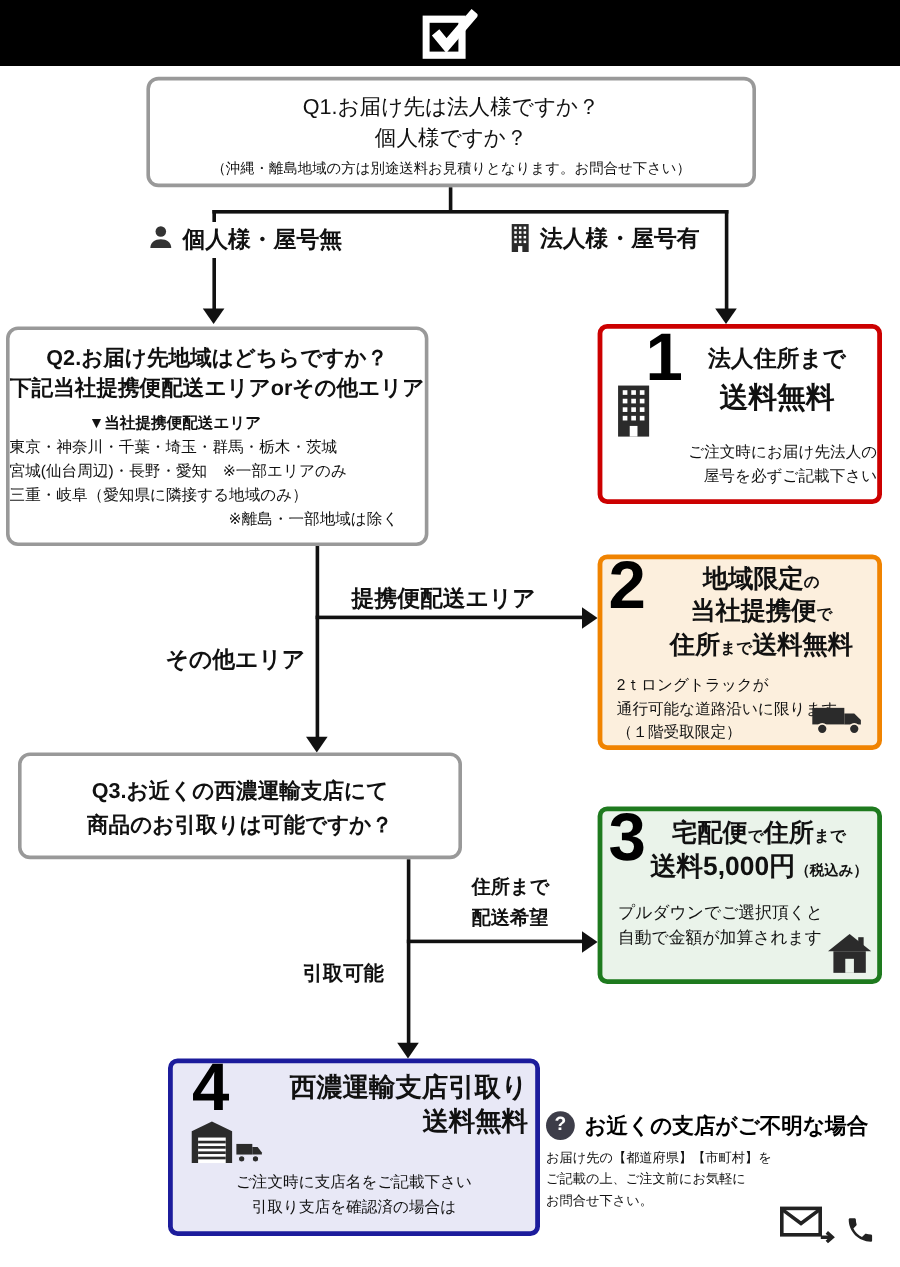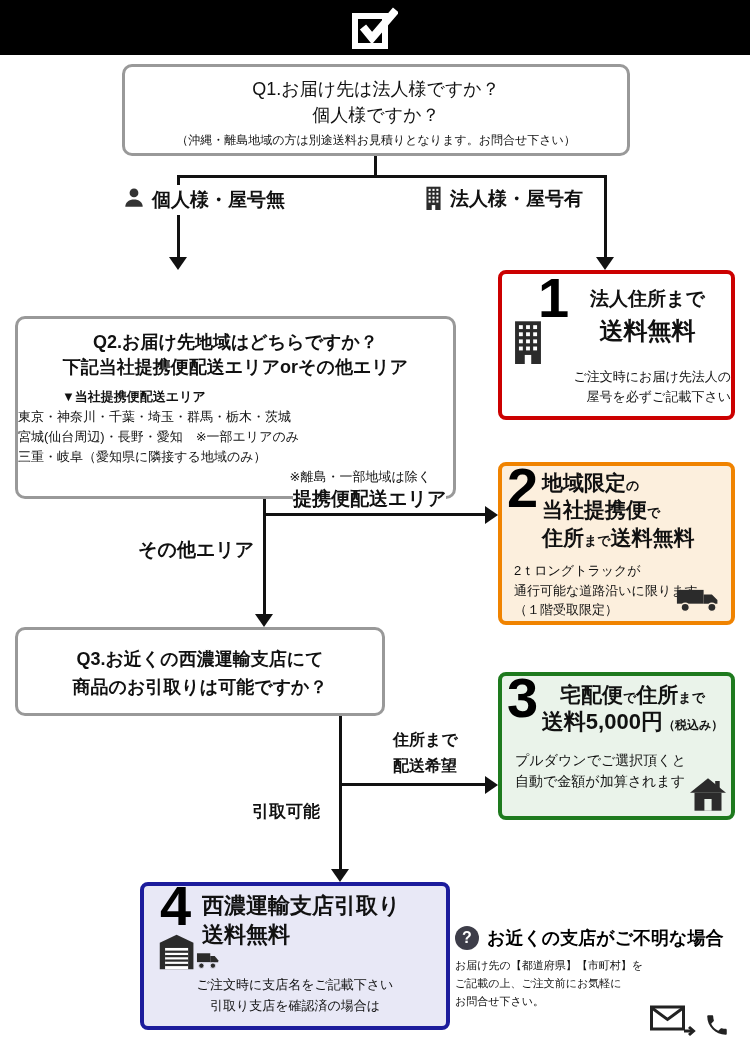--- a/index.html
+++ b/index.html
@@ -19,23 +19,23 @@
   .arr-r { position:absolute; width:0; height:0;
            border-top:9px solid transparent; border-bottom:9px solid transparent;
            border-left:13px solid #111; }
 
   
   .qbox { position:absolute; background:#fff; border:3px solid #999; border-radius:10px; z-index:2; }
   .q1 { left:122px; top:64px; width:508px; height:92px; padding-top:9px; text-align:center; }
   .q1 .big { font-size:18px; font-weight:normal; line-height:1.45; }
   .q1 .note { font-size:12px; margin-top:4px; }
 
-  .q2 { left:15px; top:272px; width:441px; height:183px; padding-top:11px;margin-top:44px; }
+  .q2 { left:5px; top:272px; width:352px; height:183px; padding-top:11px; }
   .q2 .big { font-size:18px; font-weight:bold; text-align:center; line-height:1.4; }
-  .q2 .area-title { font-size:13px; font-weight:bold; padding-left:44px; margin-top:7px; line-height:1.5; }
+  .q2 .area-title { font-size:13px; font-weight:bold; padding-left:66px; margin-top:7px; line-height:1.5; }
   .q2 .area { font-size:13px; line-height:1.55; }
   .q2 .note { font-size:13px; text-align:right; padding-right:22px; margin-top:1px; }
 
   .q3 { left:15px; top:627px; width:370px; height:89px; padding-top:16px; text-align:center; }
   .q3 .big { font-size:18px; font-weight:bold; line-height:1.55; }
 
   
   .blabel { position:absolute; display:flex; align-items:flex-start; gap:7px;
             background:#fff; padding:2px 5px; z-index:3; white-space:nowrap; }
   .blabel span { font-size:19px; font-weight:bold; }
@@ -55,33 +55,33 @@
   .r1 { left:498px; top:270px; width:237px; height:150px; background:#fff; border:4px solid #cc0000; }
   .r1 .num { left:36px; top:-4px; }
   .r1 .titles { position:absolute; left:68px; right:6px; top:12px; text-align:center; }
   .r1 .t1 { font-size:19px; font-weight:bold; }
   .r1 .t2 { font-size:24px; font-weight:bold; margin-top:3px; }
   .r1 .notes { position:absolute; left:0; right:0; bottom:9px; text-align:right; font-size:13px; line-height:1.55; }
   .r1 .icon { position:absolute; left:9px; top:46px; }
 
   .r2 { left:498px; top:462px; width:237px; height:163px; background:#fcefdd; border:4px solid #f08300; }
   .r2 .num { left:5px; top:-6px; }
-  .r2 .titles { position:absolute; left:40px; right:4px; top:3px; line-height:1.3; }
+  .r2 .titles { position:absolute; left:40px; right:4px; top:3px; text-align:center; line-height:1.3; }
   .r2 .notes { position:absolute; left:12px; top:95px; font-size:13px; line-height:1.5; }
   .r2 .icon { position:absolute; right:9px; bottom:7px; }
 
   .r3 { left:498px; top:672px; width:237px; height:148px; background:#eaf3ea; border:4px solid #1e7a1e; }
   .r3 .num { left:5px; top:-6px; }
   .r3 .titles { position:absolute; left:34px; right:2px; top:5px; text-align:center; line-height:1.3; }
   .r3 .notes { position:absolute; left:13px; top:74px; font-size:14px; line-height:1.5; }
   .r3 .icon { position:absolute; right:5px; bottom:5px; }
 
   .r4 { left:140px; top:882px; width:310px; height:148px; background:#e8e8f6; border:4px solid #1c1c9c; }
   .r4 .num { left:16px; top:-8px; }
-  .r4 .titles { position:absolute; left:58px; right:6px; top:6px; text-align:left; }
+  .r4 .titles { position:absolute; left:58px; right:6px; top:6px; text-align:right; }
   .r4 .t1, .r4 .t2 { font-size:22px; font-weight:bold; line-height:1.3; }
   .r4 .notes { position:absolute; left:0; right:0; bottom:9px; text-align:center; font-size:13px; line-height:1.6; }
   .r4 .icon { position:absolute; left:14px; top:46px; }
 
   .tbig { font-size:21px; font-weight:bold; }
   .tsm  { font-size:13px; font-weight:bold; }
   .tbig2 { font-size:22px; font-weight:bold; }
   .tsm2 { font-size:12px; font-weight:bold; }
 
   

